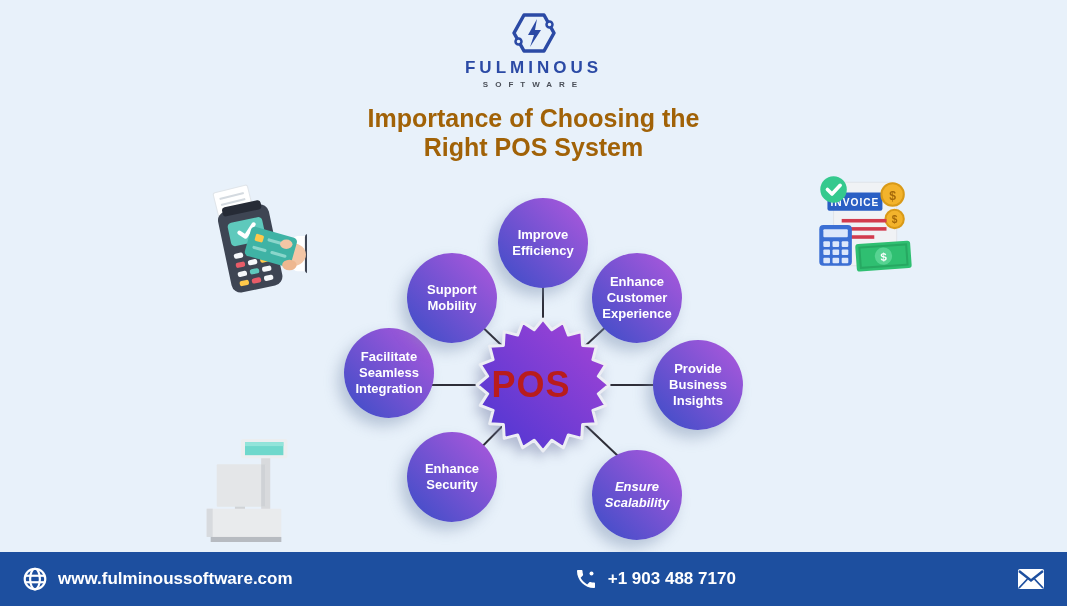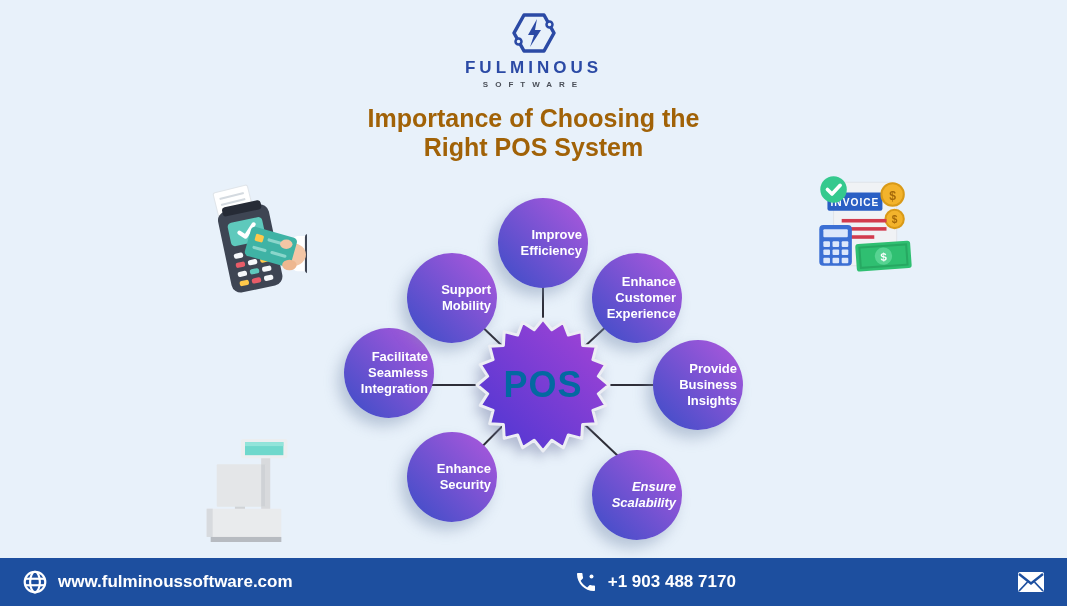--- a/index.html
+++ b/index.html
@@ -15,45 +15,45 @@
 
   
   .title { position:absolute; top:104px; left:0; width:100%; text-align:center; color:#a16207;
            font-size:25px; font-weight:bold; line-height:1.16; }
 
   
   .lines-layer { position:absolute; left:0; top:0; width:1067px; height:606px; z-index:1; }
   .node { position:absolute; width:90px; height:90px; border-radius:50%; z-index:2;
           background:linear-gradient(45deg,#3a4dc7 0%,#b058dd 100%);
           box-shadow:-6px 8px 14px rgba(125,145,175,.45);
-          display:flex; align-items:center; justify-content:center; text-align:right;
+          display:flex; align-items:center; justify-content:center; text-align:center;
           color:#fff; font-weight:bold; font-size:13px; line-height:1.25; padding:6px; }
   .starburst { position:absolute; left:468px; top:310px; width:150px; height:150px; z-index:3;
                filter:drop-shadow(-4px 6px 6px rgba(110,120,160,.45)); }
-  .pos-label { position:absolute; left:468px; top:310px; width:150px; height:150px; z-index:4;
+  .pos-label { position:absolute; left:456px; top:310px; width:150px; height:150px; z-index:4;
                display:flex; align-items:center; justify-content:center;
-               color:#0369a1; font-size:36px; font-weight:bold; letter-spacing:1px; }
+               color:#b91c1c; font-size:36px; font-weight:bold; letter-spacing:1px; }
 
   
   .n0 { left:498px; top:198px; }
   .n1 { left:592px; top:253px; }
   .n2 { left:653px; top:340px; }
   .n3 { left:592px; top:450px;font-style:italic; }
   .n4 { left:407px; top:432px; }
   .n5 { left:344px; top:328px; }
   .n6 { left:407px; top:253px; }
 
   
   .illus { position:absolute; z-index:1; }
   .illus-terminal { left:193px; top:180px; width:114px; height:114px; }
   .illus-invoice { left:803px; top:166px; width:112px; height:112px; }
   .illus-register { left:196px; top:436px; width:96px; height:106px; }
 
   
-  .footer { position:absolute; left:0; bottom:0; width:1067px; height:48px; background:#1d4f9f; z-index:5;
+  .footer { position:absolute; left:0; bottom:0; width:1067px; height:54px; background:#1d4f9f; z-index:5;
             display:flex; align-items:center; justify-content:space-between; padding:0 22px; }
   .footer-item { display:flex; align-items:center; gap:10px; color:#fff; font-size:17px; font-weight:bold; }
   .footer-item svg { display:block; }
 </style>
 </head>
 <body>
 
 <div class="page">
 
   <div class="logo">

